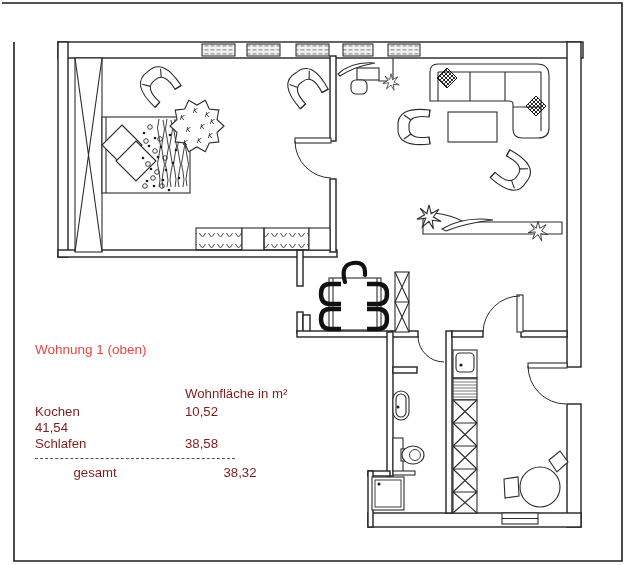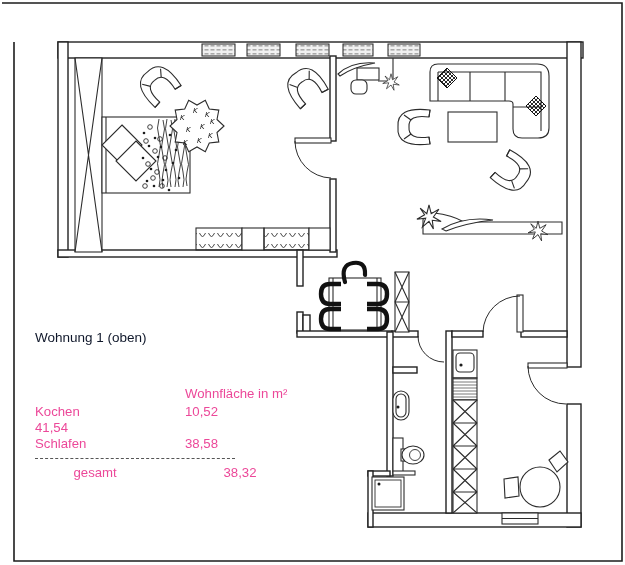--- a/index.html
+++ b/index.html
@@ -7,22 +7,22 @@
          font-family:"Liberation Sans", sans-serif;color:#2e2e2e;}
   svg{position:absolute;left:0;top:0;}
   .w  {fill:#fff;stroke:#222;stroke-width:1.4;}         
   .ln {fill:none;stroke:#2c2c2c;stroke-width:1.1;}      
   .f  {fill:#fff;stroke:#2c2c2c;stroke-width:1.1;}      
   .arc{fill:none;stroke:#2c2c2c;stroke-width:1;}
   .thk{fill:none;stroke:#111;stroke-width:4.2;stroke-linecap:round;}
   .dot{fill:#1c1c1c;}
   .oc {fill:none;stroke:#2c2c2c;stroke-width:0.9;}
   .kmark{font-family:"DejaVu Sans",sans-serif;font-size:7px;font-style:italic;fill:#111;}
-  .title{position:absolute;left:35px;top:330px;font-size:13.5px;color:#0f172a;}
-  .area-table{position:absolute;left:35px;top:386px;width:260px;font-size:13.2px;color:#ec4899;}
+  .title{position:absolute;left:35px;top:342px;font-size:13.5px;color:#ef4444;}
+  .area-table{position:absolute;left:35px;top:386px;width:260px;font-size:13.2px;color:#7f1d1d;}
   .area-table .hdr{margin-left:150px;margin-bottom:3px;}
   .area-table .row{display:flex;line-height:15.8px;align-items:flex-end;}
   .area-table .lbl{width:150px;}
   .area-table .sep{border-top:1.6px dashed #555;width:200px;margin:7px 0 6px 0;}
   .area-table .total{display:flex;line-height:16px;justify-content:center;}
 </style>
 </head>
 <body>
 
 <div class="stage">

